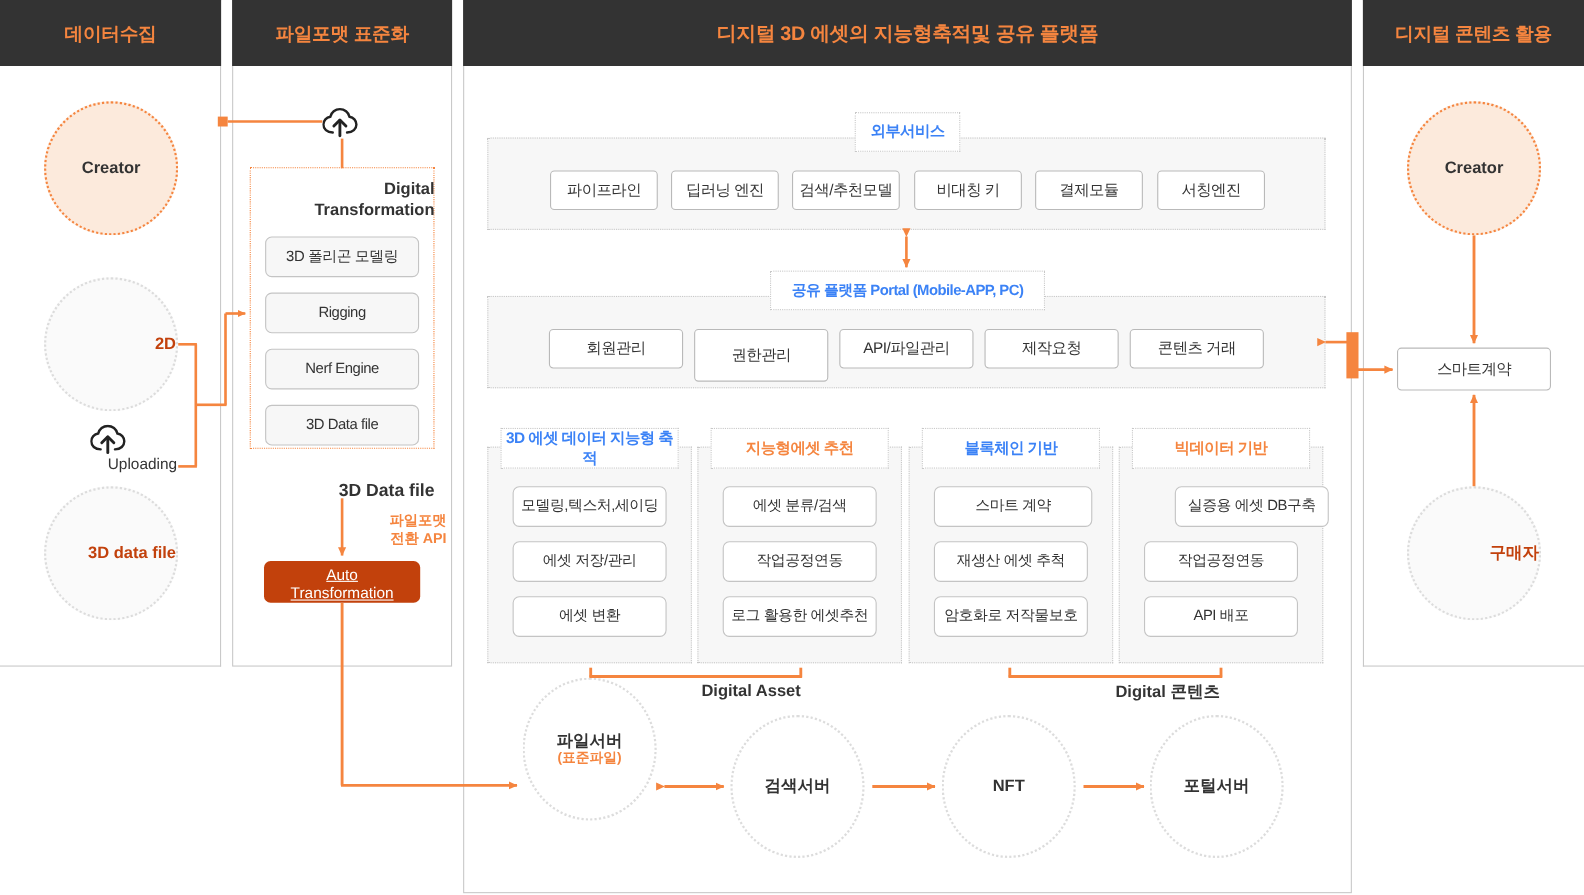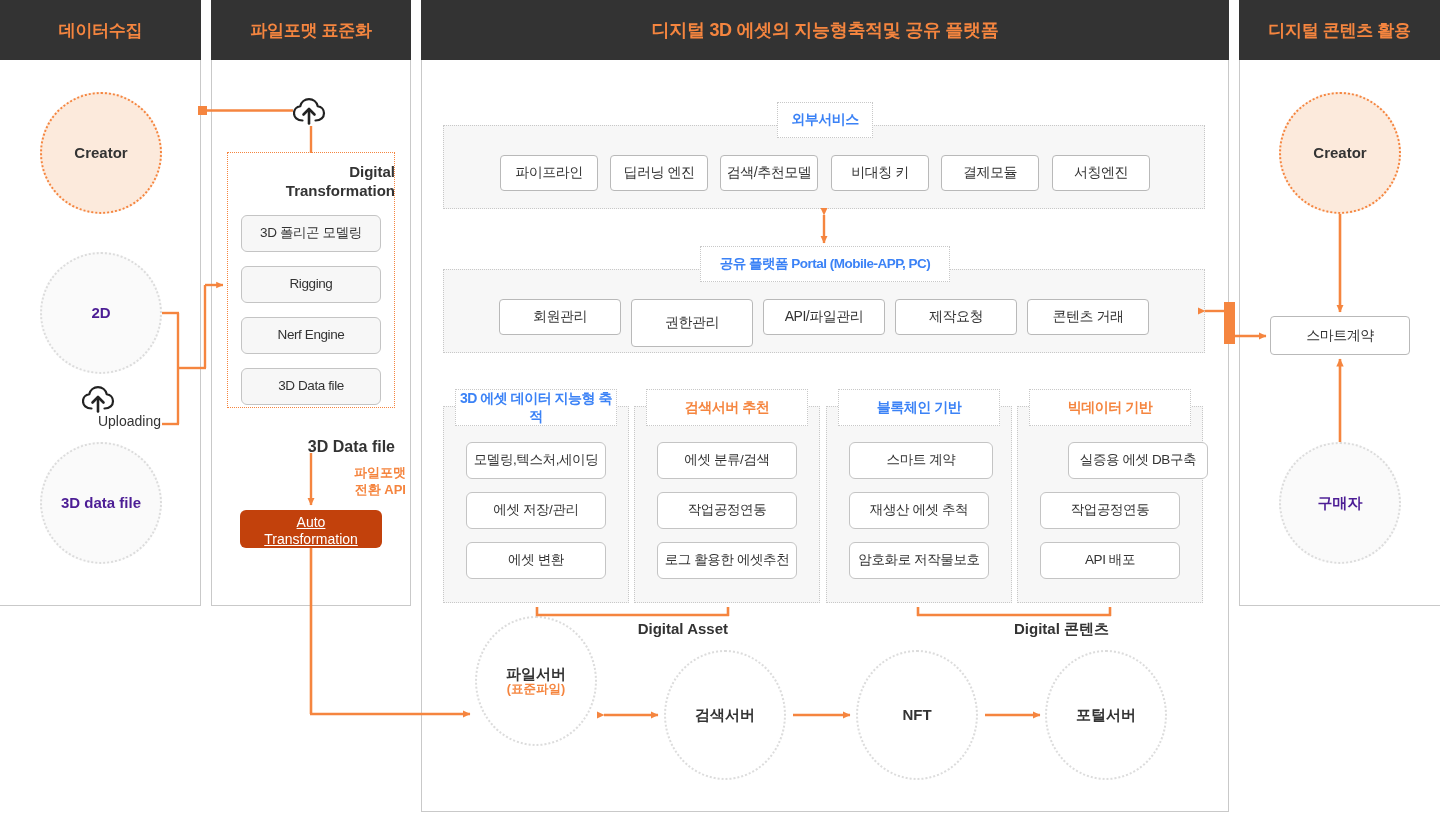--- a/index.html
+++ b/index.html
@@ -10,21 +10,21 @@
   
   .panel{position:absolute;box-sizing:border-box;border:1px solid #c9c9c9;background:#fff;}
   .panel-head{position:absolute;box-sizing:border-box;background:#333333;
               display:flex;align-items:center;justify-content:center;
               color:#F5853F;font-weight:bold;letter-spacing:-0.3px;}
 
   
   .circle{position:absolute;box-sizing:border-box;border-radius:50%;
           display:flex;align-items:center;justify-content:center;text-align:center;
           font-weight:bold;line-height:1.15;}
-  .circle-grey{border:2px dotted #dcdcdc;background:#fafafa;color:#4c1d95;}
+  .circle-grey{border:2px dotted #dcdcdc;background:#fafafa;color:#c2410c;justify-content:flex-end;}
   .circle-orange{border:2px dotted #F5853F;background:#FCEADC;color:#333;}
   .circle-plain{border:2px dotted #dcdcdc;background:#ffffff;color:#333;}
 
   
   .chip{position:absolute;box-sizing:border-box;border:1px solid #c4c4c4;border-radius:6px;
         background:#f7f7f7;display:flex;align-items:center;justify-content:center;
         text-align:center;font-size:13.5px;color:#333;letter-spacing:-0.4px;line-height:1.2;}
   .chip-white{background:#ffffff;}
   .group{position:absolute;box-sizing:border-box;border:1px dotted #c8c8c8;background:#f7f7f7;}
   .group-title{position:absolute;box-sizing:border-box;border:1px dotted #c8c8c8;background:#ffffff;
@@ -174,21 +174,21 @@
   </div>
 <div class="chip chip-white" style="left:466px;top:492px;width:140px;height:37px;">
   <span>에셋 저장/관리</span>
   </div>
 <div class="chip chip-white" style="left:466px;top:542px;width:140px;height:37px;">
   <span>에셋 변환</span>
   </div>
 
 <div class="group" style="left:634px;top:406px;width:186px;height:197px;"></div>
 <div class="group-title accent" style="left:646px;top:389px;width:162px;height:37px;">
-  <span>검색서버 추천</span>
+  <span>지능형에셋 추천</span>
   </div>
 <div class="chip chip-white" style="left:657px;top:442px;width:140px;height:37px;">
   <span>에셋 분류/검색</span>
   </div>
 <div class="chip chip-white" style="left:657px;top:492px;width:140px;height:37px;">
   <span>작업공정연동</span>
   </div>
 <div class="chip chip-white" style="left:657px;top:542px;width:140px;height:37px;">
   <span>로그 활용한 에셋추천</span>
   </div>

